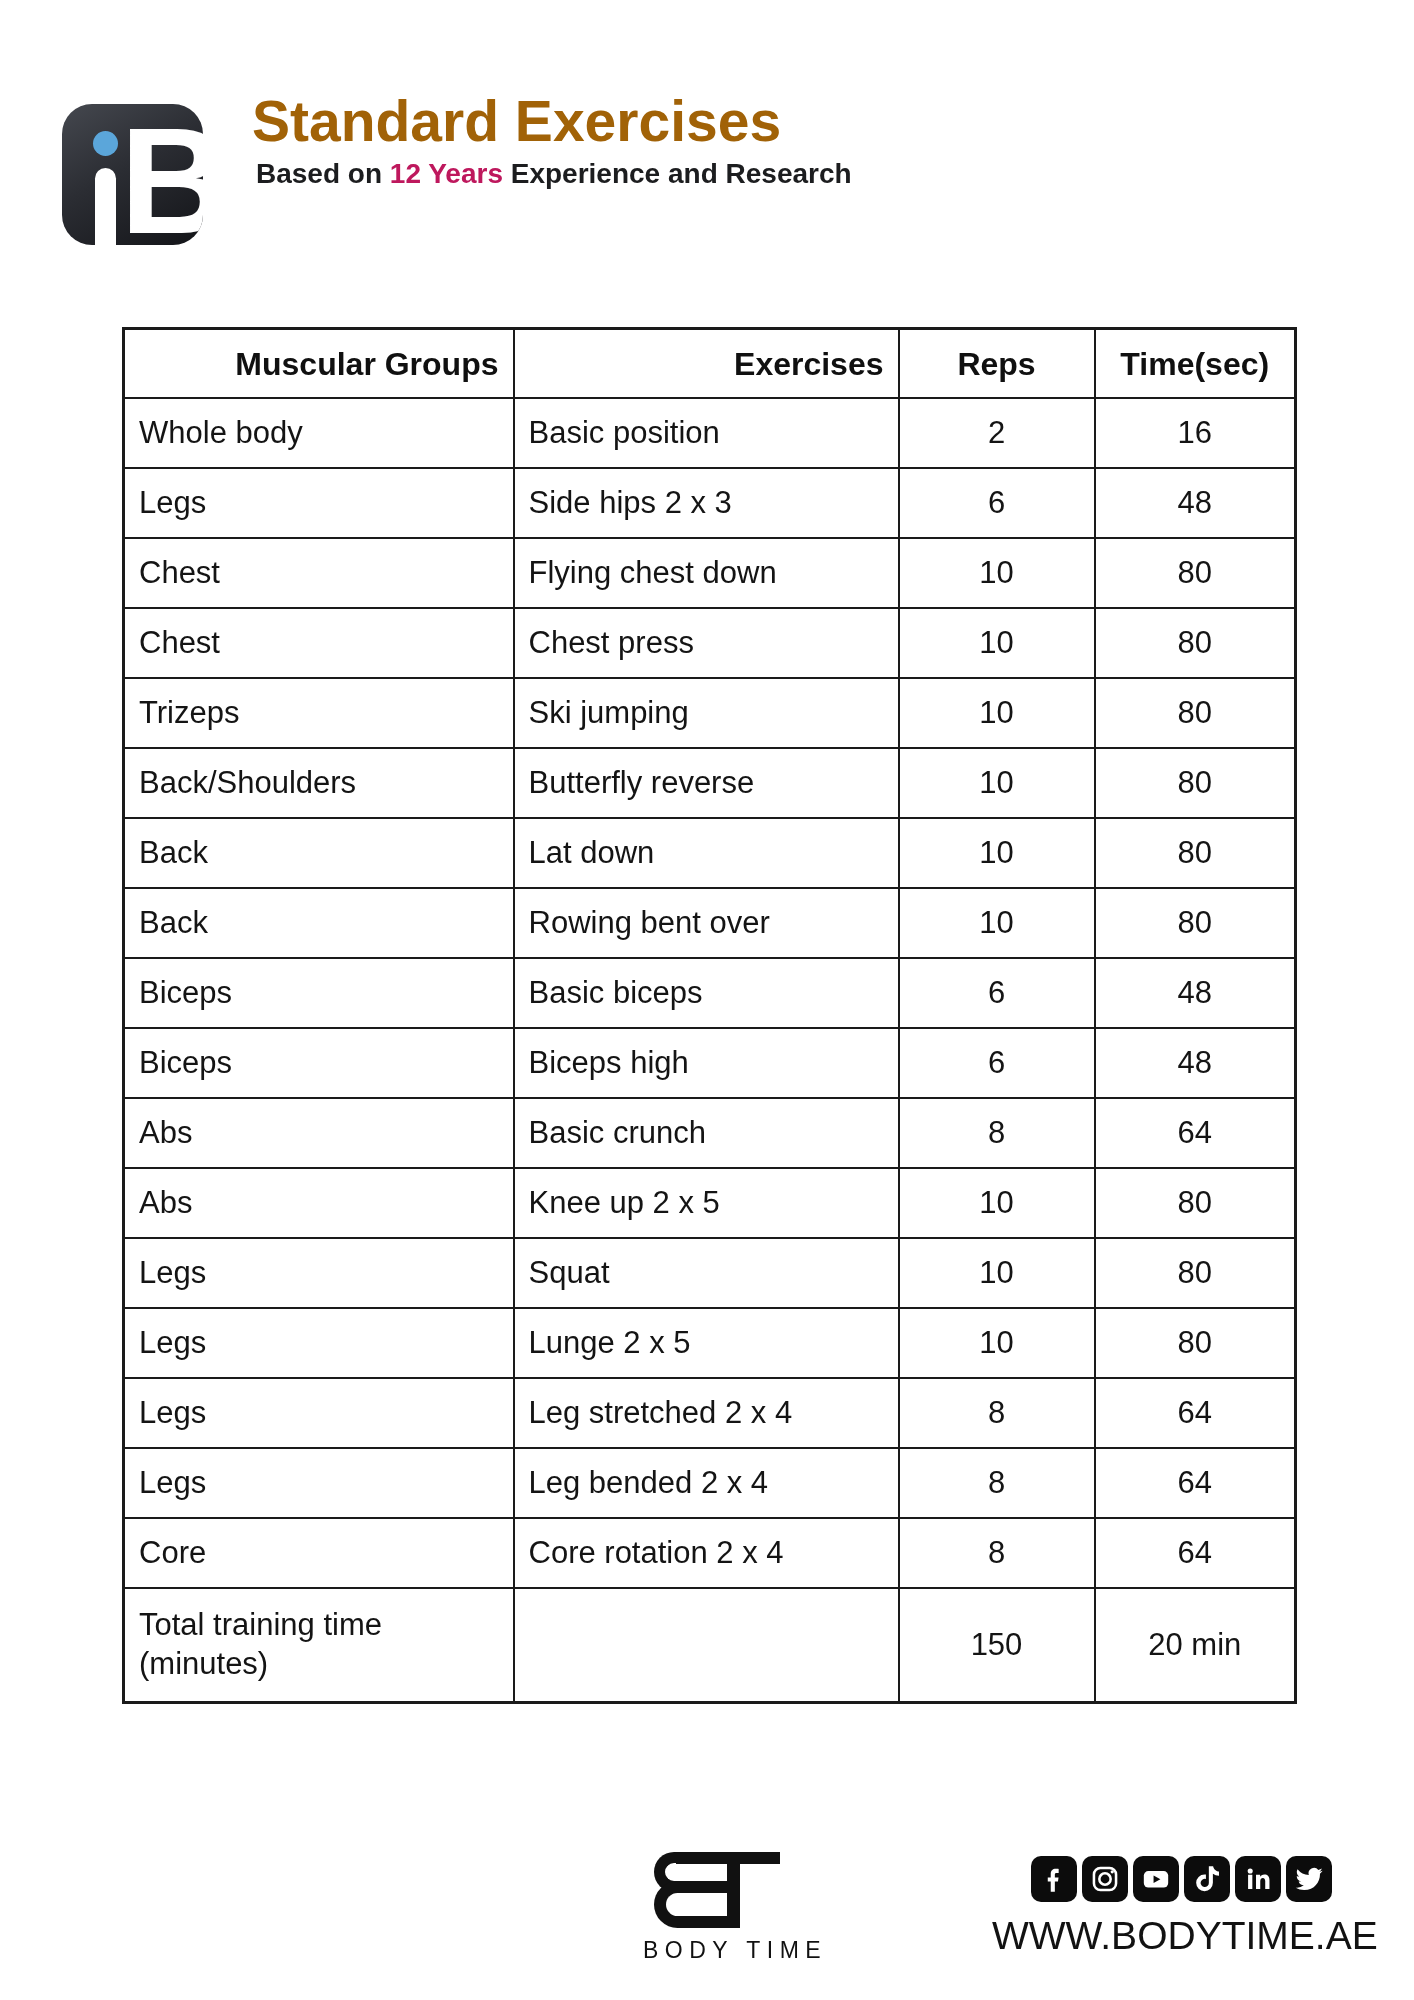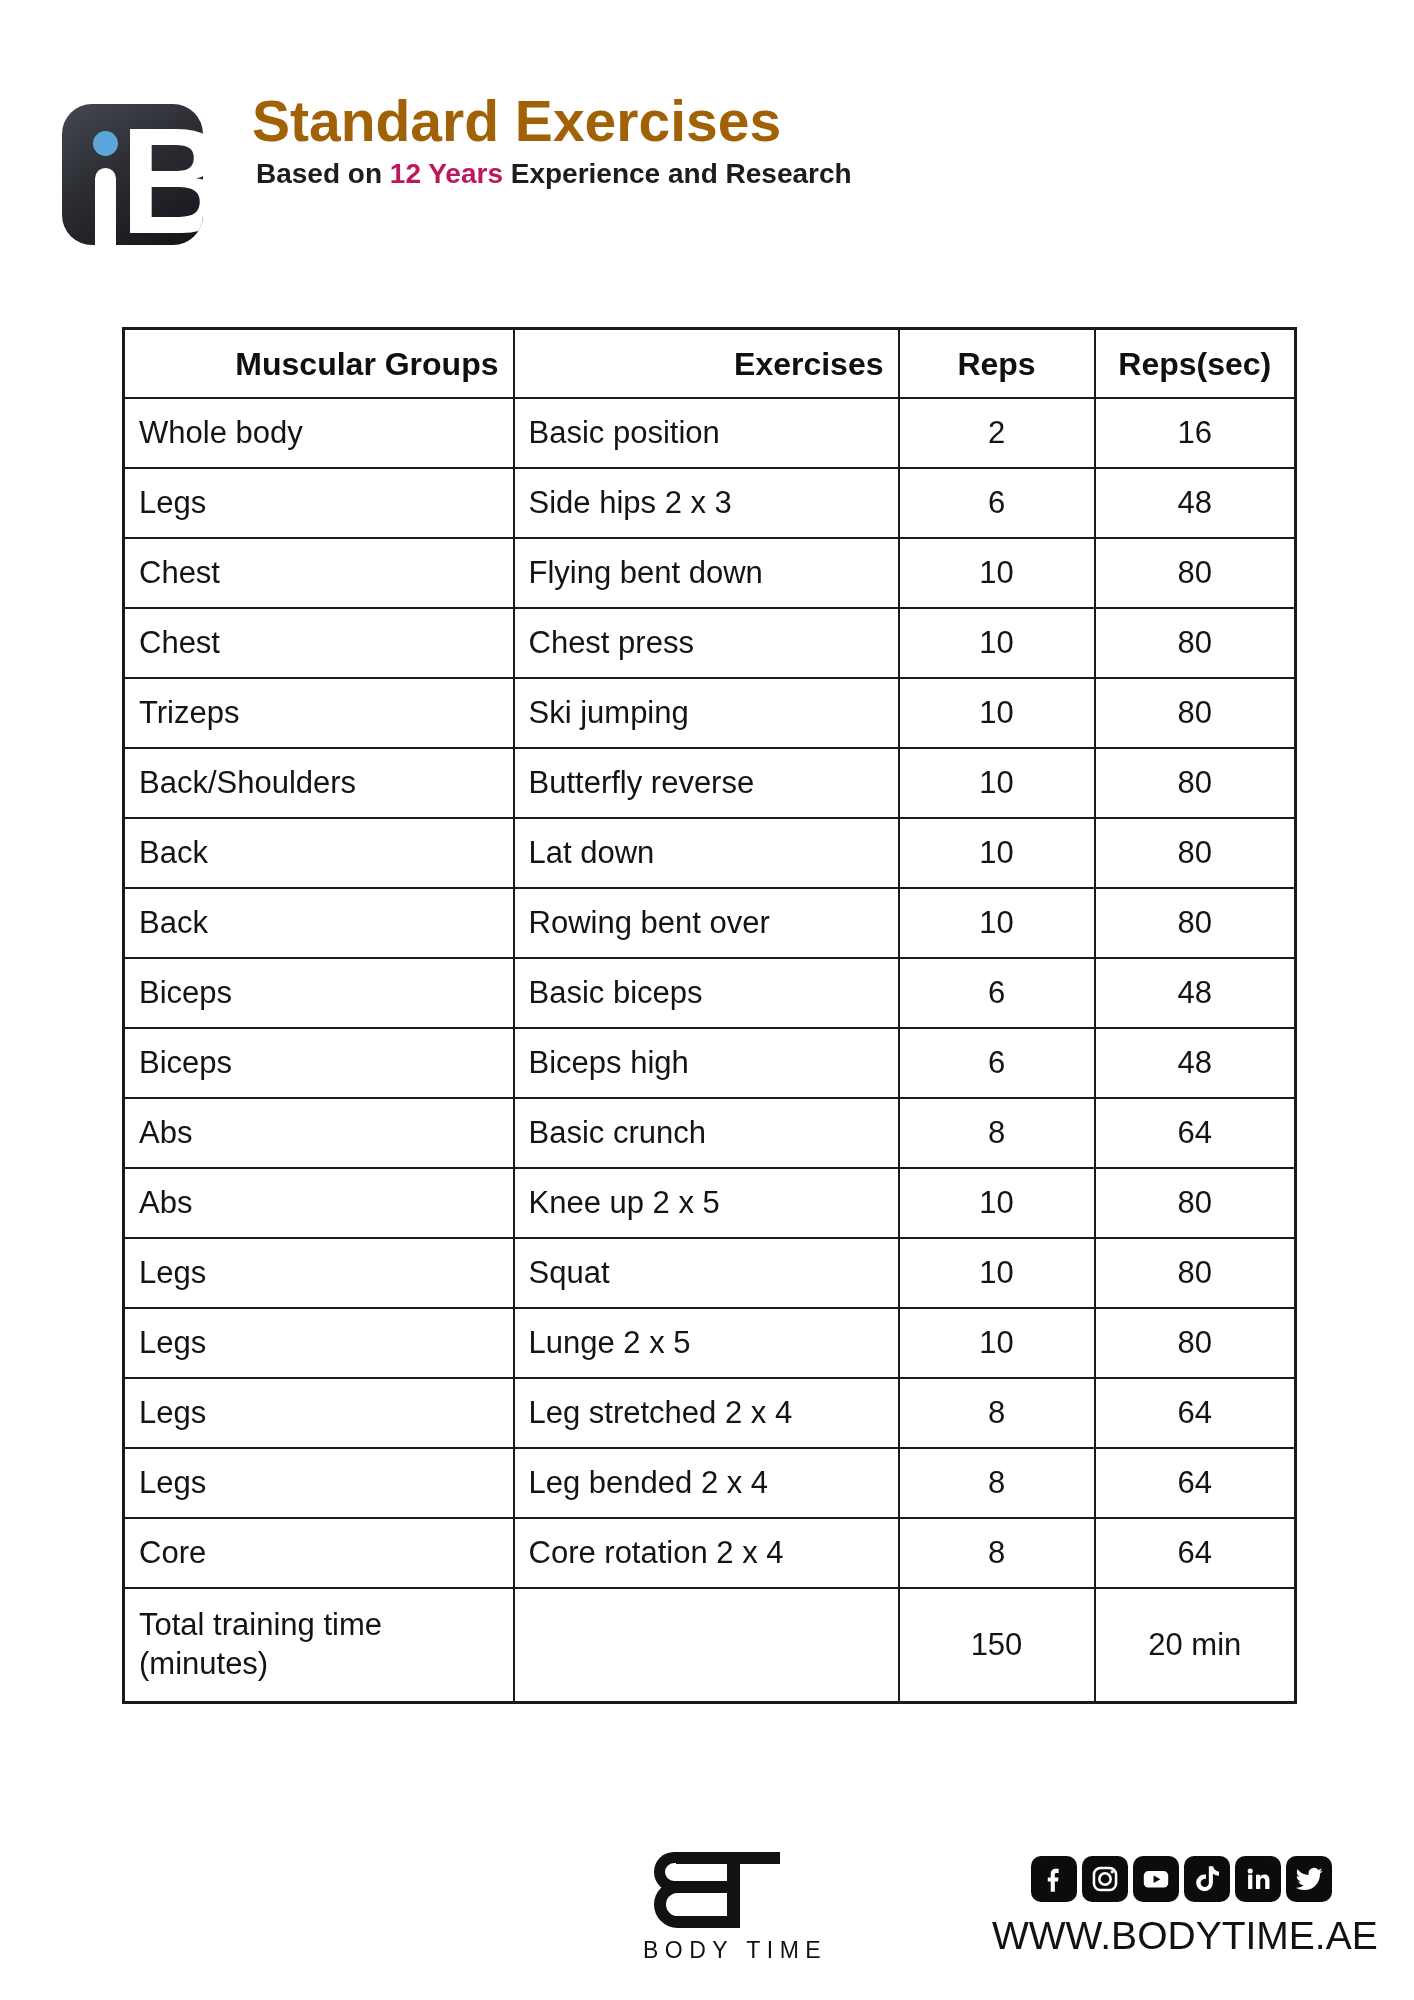--- a/index.html
+++ b/index.html
@@ -67,39 +67,39 @@
       <col style="width:390px">
         <col style="width:385px">
         <col style="width:196px">
         <col style="width:201px">
     </colgroup>
     <thead>
       <tr>
         <th>Muscular Groups</th>
         <th>Exercises</th>
         <th class="num">Reps</th>
-        <th class="num">Reps(sec)</th>
+        <th class="num">Time(sec)</th>
       </tr>
     </thead>
     <tbody id="table-body">
         <tr>
           <td>Whole body</td>
           <td>Basic position</td>
           <td class="num">2</td>
           <td class="num">16</td>
         </tr>
         <tr>
           <td>Legs</td>
           <td>Side hips 2 x 3</td>
           <td class="num">6</td>
           <td class="num">48</td>
         </tr>
         <tr>
           <td>Chest</td>
-          <td>Flying bent down</td>
+          <td>Flying chest down</td>
           <td class="num">10</td>
           <td class="num">80</td>
         </tr>
         <tr>
           <td>Chest</td>
           <td>Chest press</td>
           <td class="num">10</td>
           <td class="num">80</td>
         </tr>
         <tr>

